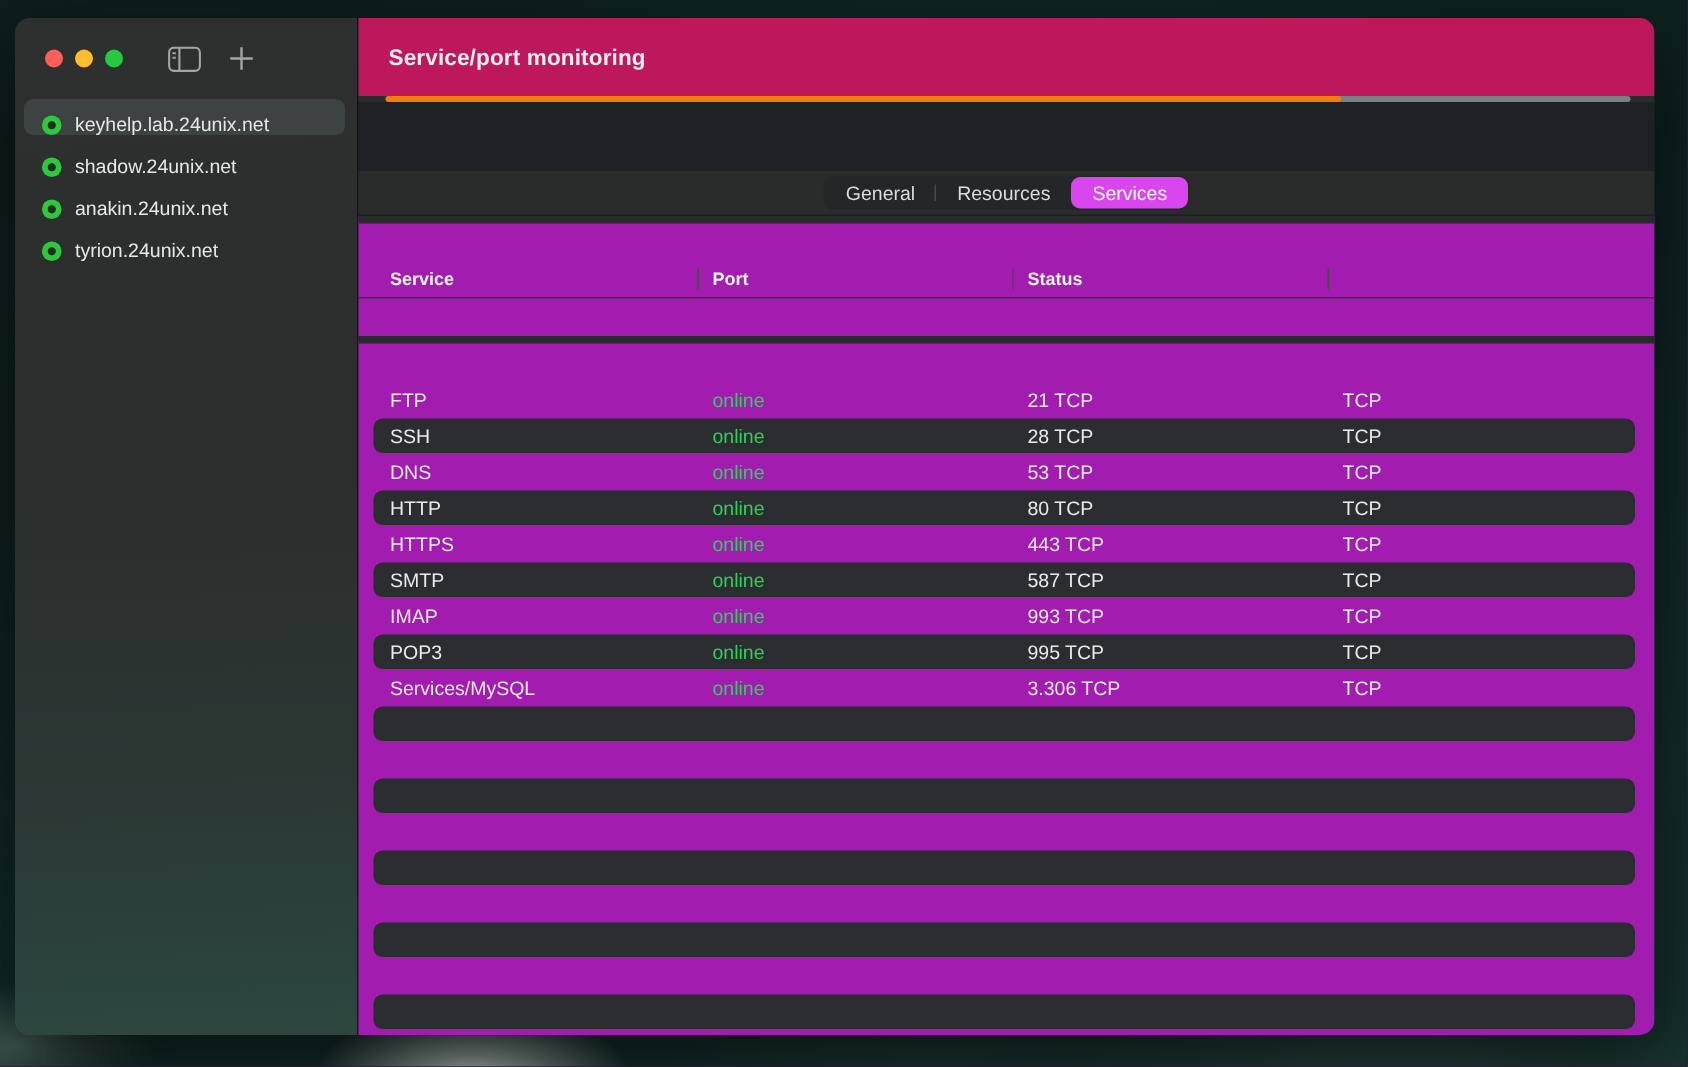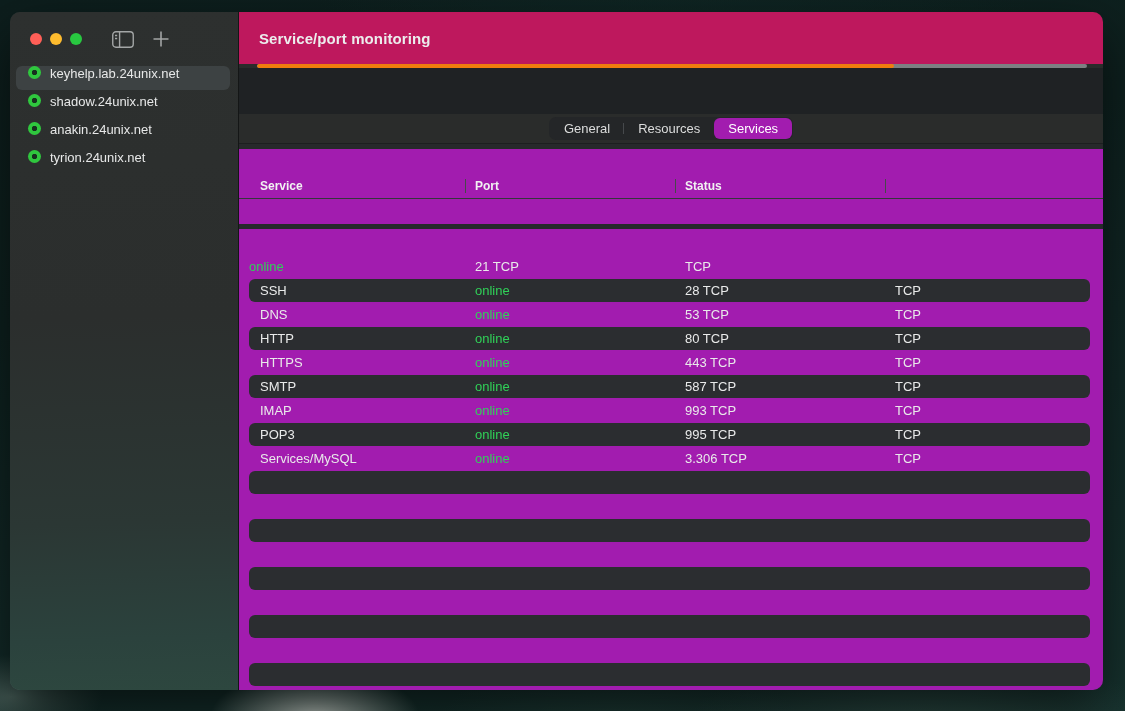--- a/index.html
+++ b/index.html
@@ -28,41 +28,41 @@
     background:linear-gradient(178deg,#2d302f 0%,#2b2e2d 45%,#2b3734 75%,#2b423d 92%,#2d473f 100%);
     border-right:1px solid #141616;}
   .sb-toolbar{height:54px;display:flex;align-items:center;padding-left:20px;flex:0 0 54px;}
   .tl{width:12px;height:12px;border-radius:50%;border:none;padding:0;margin-right:8px;cursor:default;}
   .tl.red{background:var(--traffic_red);}
   .tl.yellow{background:var(--traffic_yellow);}
   .tl.green{background:var(--traffic_green);}
   .tb-icon{margin-left:22px;display:flex;align-items:center;background:none;border:none;padding:0;}
   .tb-icon.plus{margin-left:18px;}
   .server-list{list-style:none;margin:0;padding:0 8px 0 6px;display:flex;flex-direction:column;gap:4px;}
-  .server-item{height:24px;border-radius:6px;display:flex;align-items:flex-start;
+  .server-item{height:24px;border-radius:6px;display:flex;align-items:flex-end;
     padding-left:12px;gap:9px;color:#e7e8e8;font-size:13px;cursor:default;}
   .server-item.selected{background:#3d4243;}
   .status-dot{width:13px;height:13px;border-radius:50%;flex:0 0 13px;
     background:radial-gradient(circle at 50% 50%, var(--dot_hole) 0 2.4px, var(--dot_green) 3px);}
 
   
   .main{flex:1;display:flex;flex-direction:column;background:#1f2224;min-width:0;}
   .titlebar{height:52px;flex:0 0 52px;background:#be185d;display:flex;align-items:center;padding-left:20px;}
   .titlebar h1{margin:0;font-size:15px;font-weight:700;color:#eceded;letter-spacing:.1px;}
 
   .progress-row{height:4px;flex:0 0 4px;background:#2a2c2b;margin:0;padding:0 16px 0 18px;}
   .progress-track{height:4px;border-radius:2px;background:var(--progress_track);overflow:hidden;}
   .progress-fill{height:100%;border-radius:2px;background:var(--accent_orange);width:0;}
 
   .tabbar{height:30px;flex:0 0 30px;background:#2a2c2b;display:flex;align-items:center;justify-content:center;
     border-bottom:1px solid #1d1f20;box-sizing:border-box;margin-top:46px;}
   .segmented{display:flex;background:#242628;border-radius:7px;padding:1px;}
   .seg{position:relative;border:none;background:none;color:#dcdddd;font-size:13px;
     font-family:inherit;padding:3px 14px;border-radius:6px;cursor:default;}
-  .seg.selected{background:#a21caf;color:#ffffff;}
+  .seg.selected{background:#d946ef;color:#ffffff;}
   .seg:not(:first-child):not(.selected)::before{content:"";position:absolute;left:-1px;top:5px;bottom:5px;width:1px;background:#46494c;}
 
   
   .table-section{flex:1;display:flex;flex-direction:column;background:#a21caf;overflow:hidden;gap:25px;}
   .band{height:5px;flex:0 0 5px;background:#27292b;}
   .grid{display:grid;grid-template-columns:226px 210px 210px 207px 1fr;align-items:center;}
   .thead{height:24px;flex:0 0 24px;border-bottom:1px solid #34373a;color:#f1f2f2;font-size:12px;font-weight:700;}
   .th{position:relative;height:100%;display:flex;align-items:center;padding-left:10px;cursor:default;}
   .th.first{padding-left:21px;}
   .th:not(.first)::before{content:"";position:absolute;left:0;top:5px;bottom:5px;width:1px;background:#47494b;}
@@ -142,20 +142,21 @@
         <div class="band"></div>
         <div class="thead grid" id="thead">
             <div class="th first">Service</div>
             <div class="th">Port</div>
             <div class="th">Status</div>
             <div class="th"></div>
           </div>
         <div class="band"></div>
         <div class="tbody" id="tbody">
             <div class="tr grid dark">
+              <div class="td first">FTP</div>
               <div class="td status">online</div>
               <div class="td">21 TCP</div>
               <div class="td">TCP</div>
               <div class="td"></div>
             </div>
             <div class="tr grid light">
               <div class="td first">SSH</div>
               <div class="td status">online</div>
               <div class="td">28 TCP</div>
               <div class="td">TCP</div>

